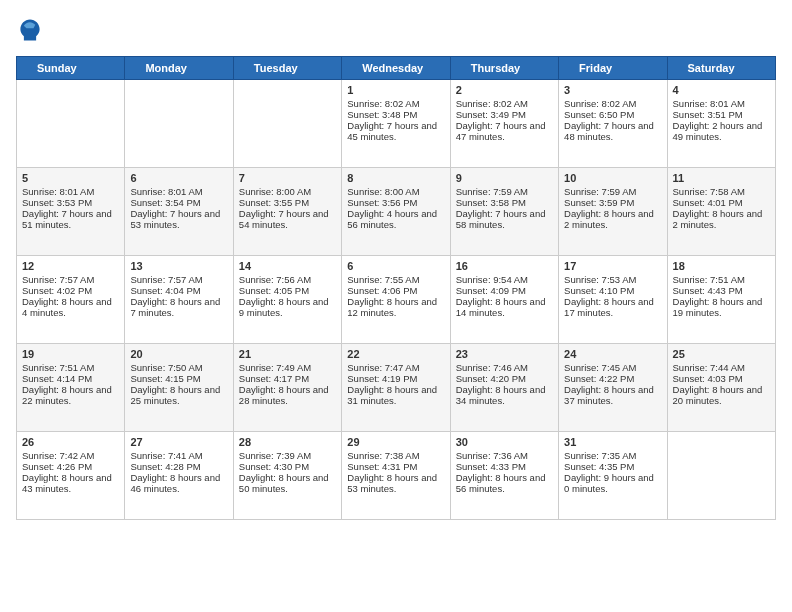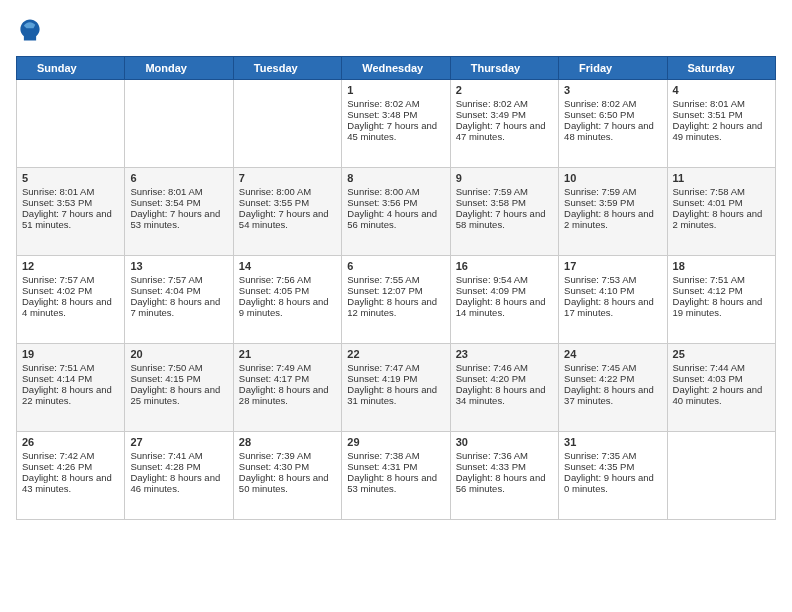--- a/index.html
+++ b/index.html
@@ -203,39 +203,39 @@
         </td>
         <td>
           <span class="day-num">14</span>
           <div>Sunrise: 7:56 AM</div>
           <div>Sunset: 4:05 PM</div>
           <div>Daylight: 8 hours and 9 minutes.</div>
         </td>
         <td>
           <span class="day-num">6</span>
           <div>Sunrise: 7:55 AM</div>
-          <div>Sunset: 12:07 PM</div>
+          <div>Sunset: 4:06 PM</div>
           <div>Daylight: 8 hours and 12 minutes.</div>
         </td>
         <td>
           <span class="day-num">16</span>
           <div>Sunrise: 9:54 AM</div>
           <div>Sunset: 4:09 PM</div>
           <div>Daylight: 8 hours and 14 minutes.</div>
         </td>
         <td>
           <span class="day-num">17</span>
           <div>Sunrise: 7:53 AM</div>
           <div>Sunset: 4:10 PM</div>
           <div>Daylight: 8 hours and 17 minutes.</div>
         </td>
         <td>
           <span class="day-num">18</span>
           <div>Sunrise: 7:51 AM</div>
-          <div>Sunset: 4:12 PM</div>
+          <div>Sunset: 4:43 PM</div>
           <div>Daylight: 8 hours and 19 minutes.</div>
         </td>
       </tr>
       <tr>
         <td>
           <span class="day-num">19</span>
           <div>Sunrise: 7:51 AM</div>
           <div>Sunset: 4:14 PM</div>
           <div>Daylight: 8 hours and 22 minutes.</div>
         </td>
@@ -266,21 +266,21 @@
         <td>
           <span class="day-num">24</span>
           <div>Sunrise: 7:45 AM</div>
           <div>Sunset: 4:22 PM</div>
           <div>Daylight: 8 hours and 37 minutes.</div>
         </td>
         <td>
           <span class="day-num">25</span>
           <div>Sunrise: 7:44 AM</div>
           <div>Sunset: 4:03 PM</div>
-          <div>Daylight: 2 hours and 40 minutes.</div>
+          <div>Daylight: 8 hours and 20 minutes.</div>
         </td>
       </tr>
       <tr>
         <td>
           <span class="day-num">26</span>
           <div>Sunrise: 7:42 AM</div>
           <div>Sunset: 4:26 PM</div>
           <div>Daylight: 8 hours and 43 minutes.</div>
         </td>
         <td>

